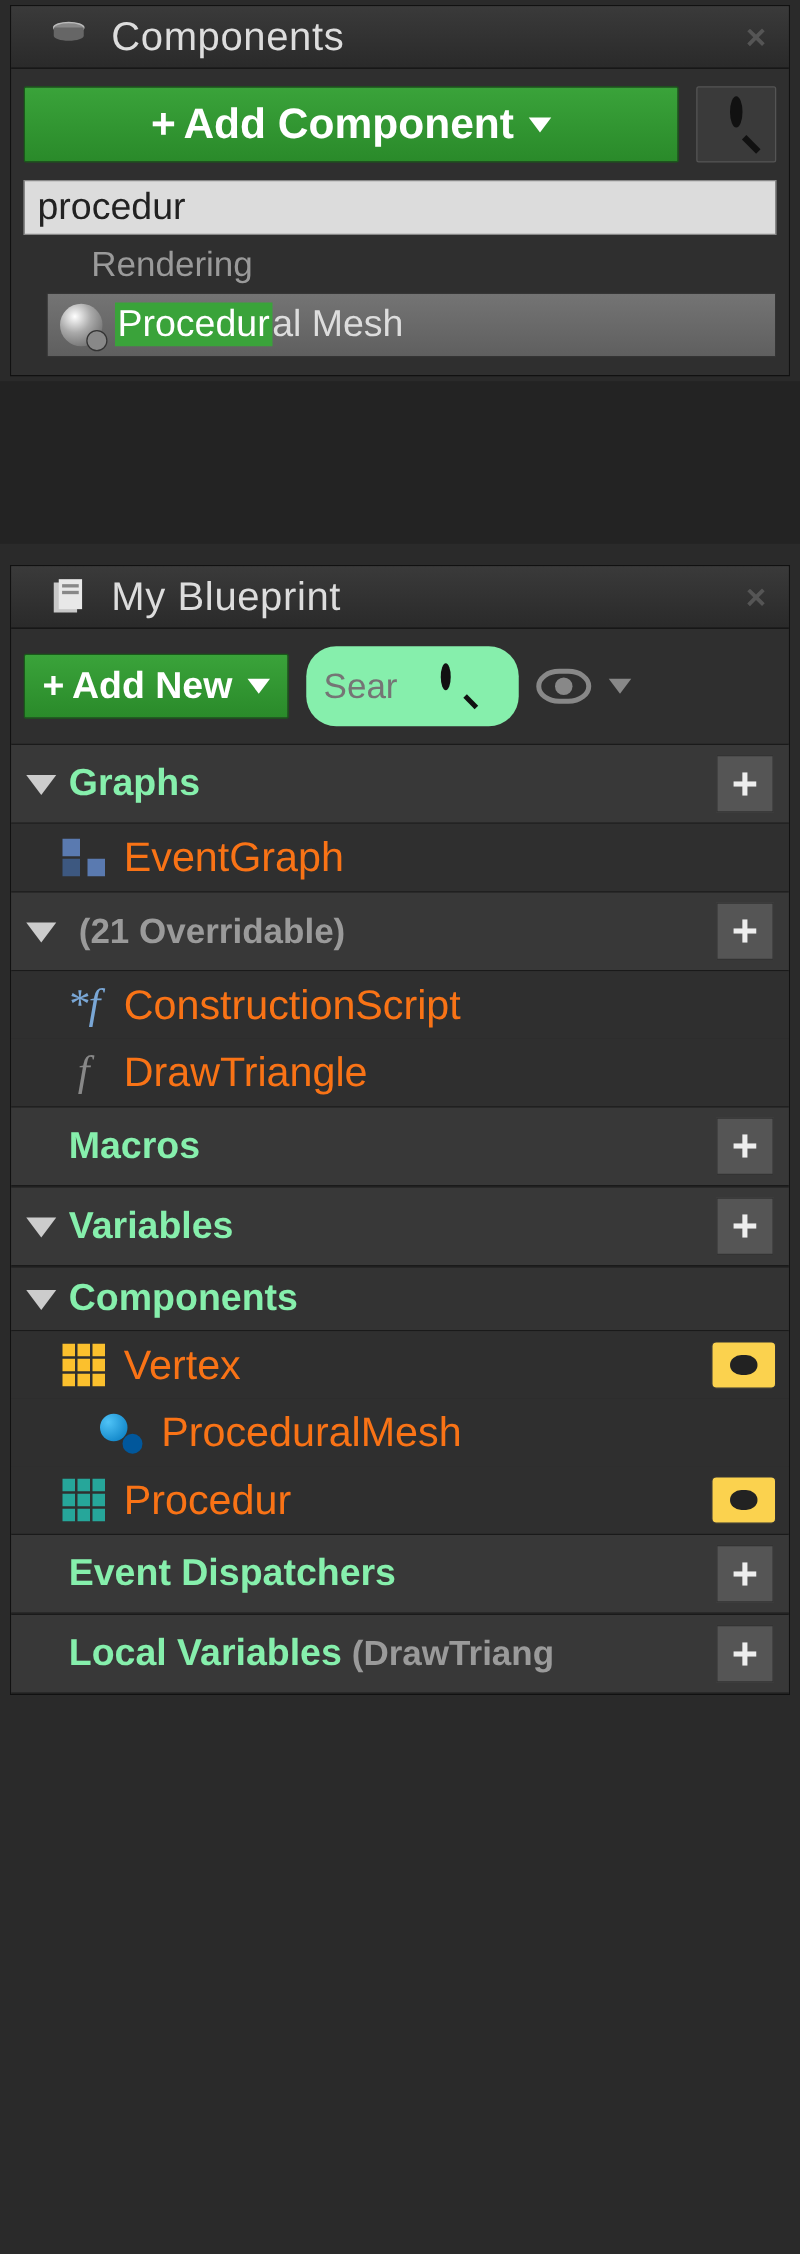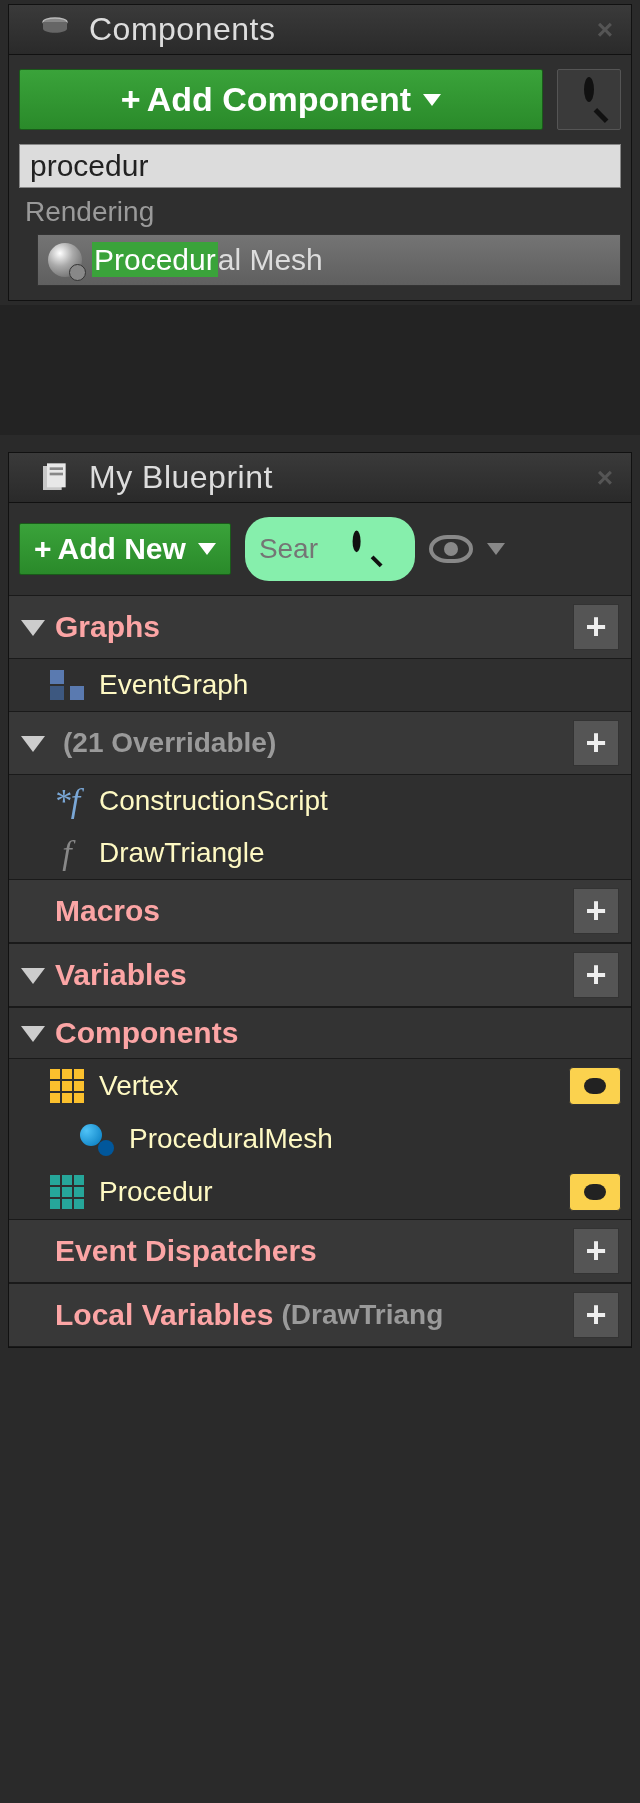--- a/index.html
+++ b/index.html
@@ -96,20 +96,21 @@
     border: 1px solid #888;
     font-size: 30px;
     padding: 4px 10px;
     margin-top: 14px;
     font-weight: 500;
   }
   .category-label {
     color: #9a9a9a;
     font-size: 28px;
     padding: 8px 4px 6px 6px;
+    margin-left: 48px;
   }
   .result-row {
     display:flex; align-items:center;
     background: linear-gradient(#747474,#5f5f5f);
     border: 1px solid #333;
     padding: 8px 10px;
     margin-left: 18px;
     gap: 10px;
   }
   .result-row .sphere {
@@ -182,37 +183,37 @@
   }
   .cat-row.no-expand .expand-caret { visibility:hidden; }
   .expand-caret {
     width:0; height:0;
     border-left: 12px solid transparent;
     border-right: 12px solid transparent;
     border-top: 16px solid #ccc;
     margin-right: 10px;
     transform: translateY(1px);
   }
-  .cat-label { color:#fca5a5; font-size:30px; font-weight:bold; }
+  .cat-label { color:#86efac; font-size:30px; font-weight:bold; }
   .cat-sub { color:#9a9a9a; font-size:28px; font-weight:bold; margin-left:8px; white-space:nowrap; overflow:hidden; text-overflow:clip; flex:1 1 auto; }
   .add-plus {
     margin-left:auto;
     width: 46px; height:46px;
     background: #555;
     display:flex; align-items:center; justify-content:center;
     font-size: 36px; font-weight:bold; color:#eee;
     border: 1px solid #333;
   }
 
   .item-row {
     display:flex; align-items:center;
     padding: 8px 10px 8px 40px;
     background:#2f2f2f;
   }
-  .item-row .item-label { font-size:28px; color:#fef9c3; }
+  .item-row .item-label { font-size:33px; color:#f97316; }
   .item-row .item-icon { width:36px; height:36px; margin-right:14px; display:inline-flex; align-items:center; justify-content:center; }
 
   
   .icon-graph { position:relative; width:34px; height:30px; }
   .icon-graph::before{content:"";position:absolute;width:14px;height:14px;background:#5a7ab0;left:0;top:0;}
   .icon-graph::after{content:"";position:absolute;width:14px;height:14px;background:#5a7ab0;right:0;bottom:0;}
   .icon-graph span{position:absolute;width:14px;height:14px;background:#3d5880;left:0;bottom:0;}
 
   .icon-func { font-family: "Times New Roman", serif; font-style:italic; font-size:34px; color:#7aa7d6; }
   .icon-func.dim { color:#888; }

